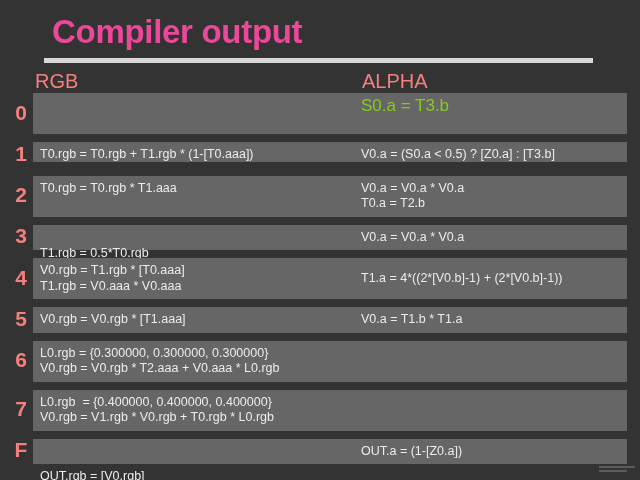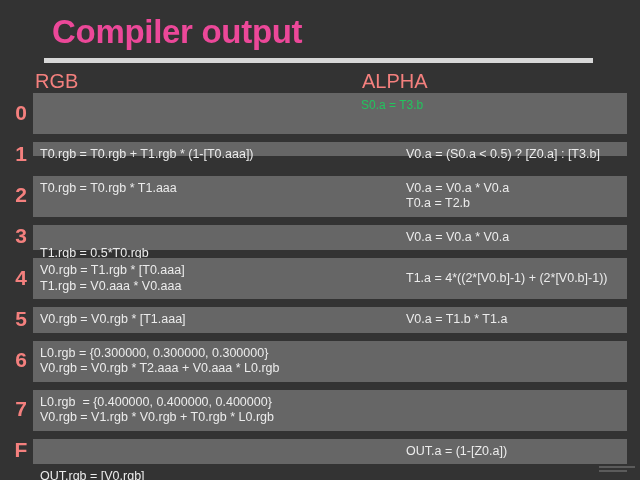--- a/index.html
+++ b/index.html
@@ -82,27 +82,27 @@
   }
   .cell {
     position: absolute;
     top: 0;
     font-size: 12.5px;
     color: #ececec;
     line-height: 15.5px;
     white-space: pre;
   }
   .cell.rgb   { left: 7px; }
-  .cell.alpha { left: 328px; margin-left: 45px; }
+  .cell.alpha { left: 328px; }
   .band.highlighted .cell.rgb { left: 4px; top: 1px; }
 
   .alpha-float {
     position: absolute;
-    font-size: 12px;
-    color: #22c55e;
+    font-size: 17px;
+    color: #84cc16;
     line-height: 15.5px;
     white-space: pre;
   }
 
   .watermark {
     position: absolute;
     right: 5px;
     bottom: 4px;
     width: 36px;
     height: 10px;
@@ -128,21 +128,21 @@
   <div class="col-head alpha">ALPHA</div>
 
   <div class="rows" id="rows">
       <div class="row" style="top: 93px; height: 41px;">
         <div class="row-num" style="top: 7.5px;">0</div>
         <div class="band" style="height: 41px; z-index: 0;"></div>
         <div class="alpha-float" style="left: 361px; top: 5px; z-index: 2;">S0.a = T3.b</div>
       </div>
       <div class="row" style="top: 142px; height: 25.5px;">
         <div class="row-num" style="top: -0.25px;">1</div>
-        <div class="band" style="height: 14px;">
+        <div class="band" style="height: 20px;">
           <div class="cell rgb" style="top: 5px;">T0.rgb = T0.rgb + T1.rgb * (1-[T0.aaa])</div>
           <div class="cell alpha" style="top: 5px;">V0.a = (S0.a &lt; 0.5) ? [Z0.a] : [T3.b]</div>
         </div>
       </div>
       <div class="row" style="top: 175.5px; height: 41px;">
         <div class="row-num" style="top: 7.5px;">2</div>
         <div class="band" style="height: 41px;">
           <div class="cell rgb" style="top: 5px;">T0.rgb = T0.rgb * T1.aaa</div>
           <div class="cell alpha" style="top: 5px;">V0.a = V0.a * V0.a
 T0.a = T2.b</div>

